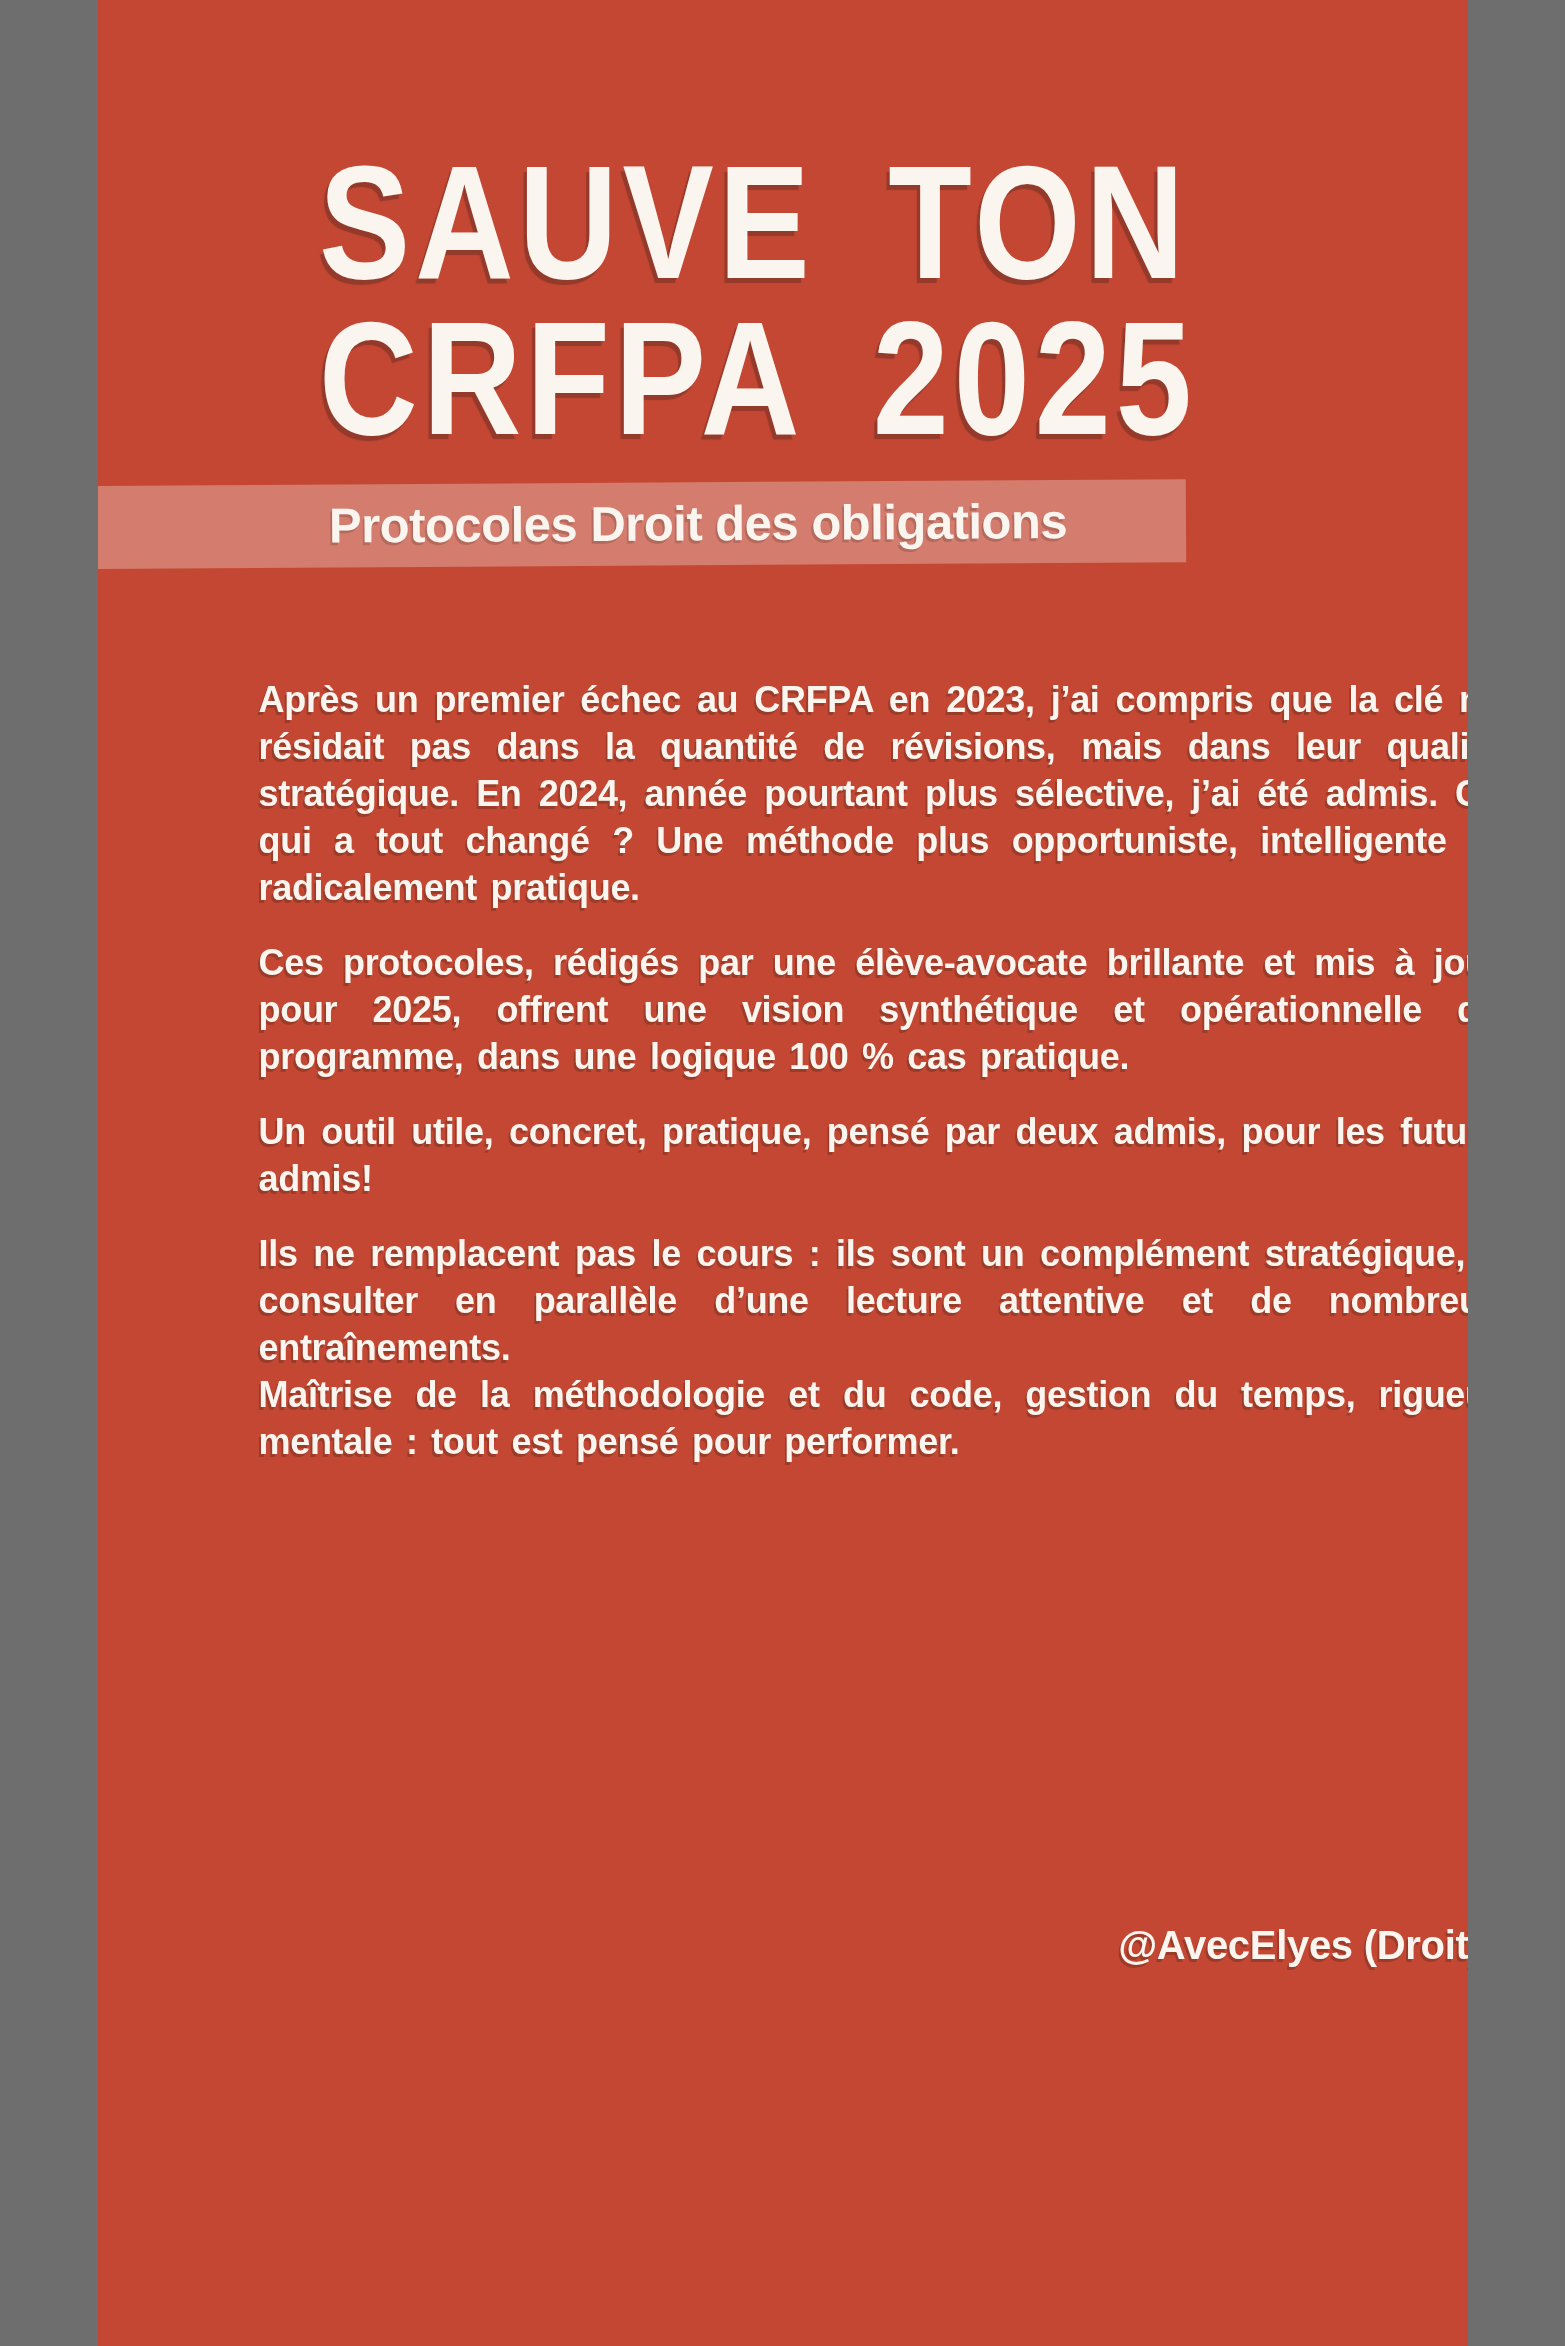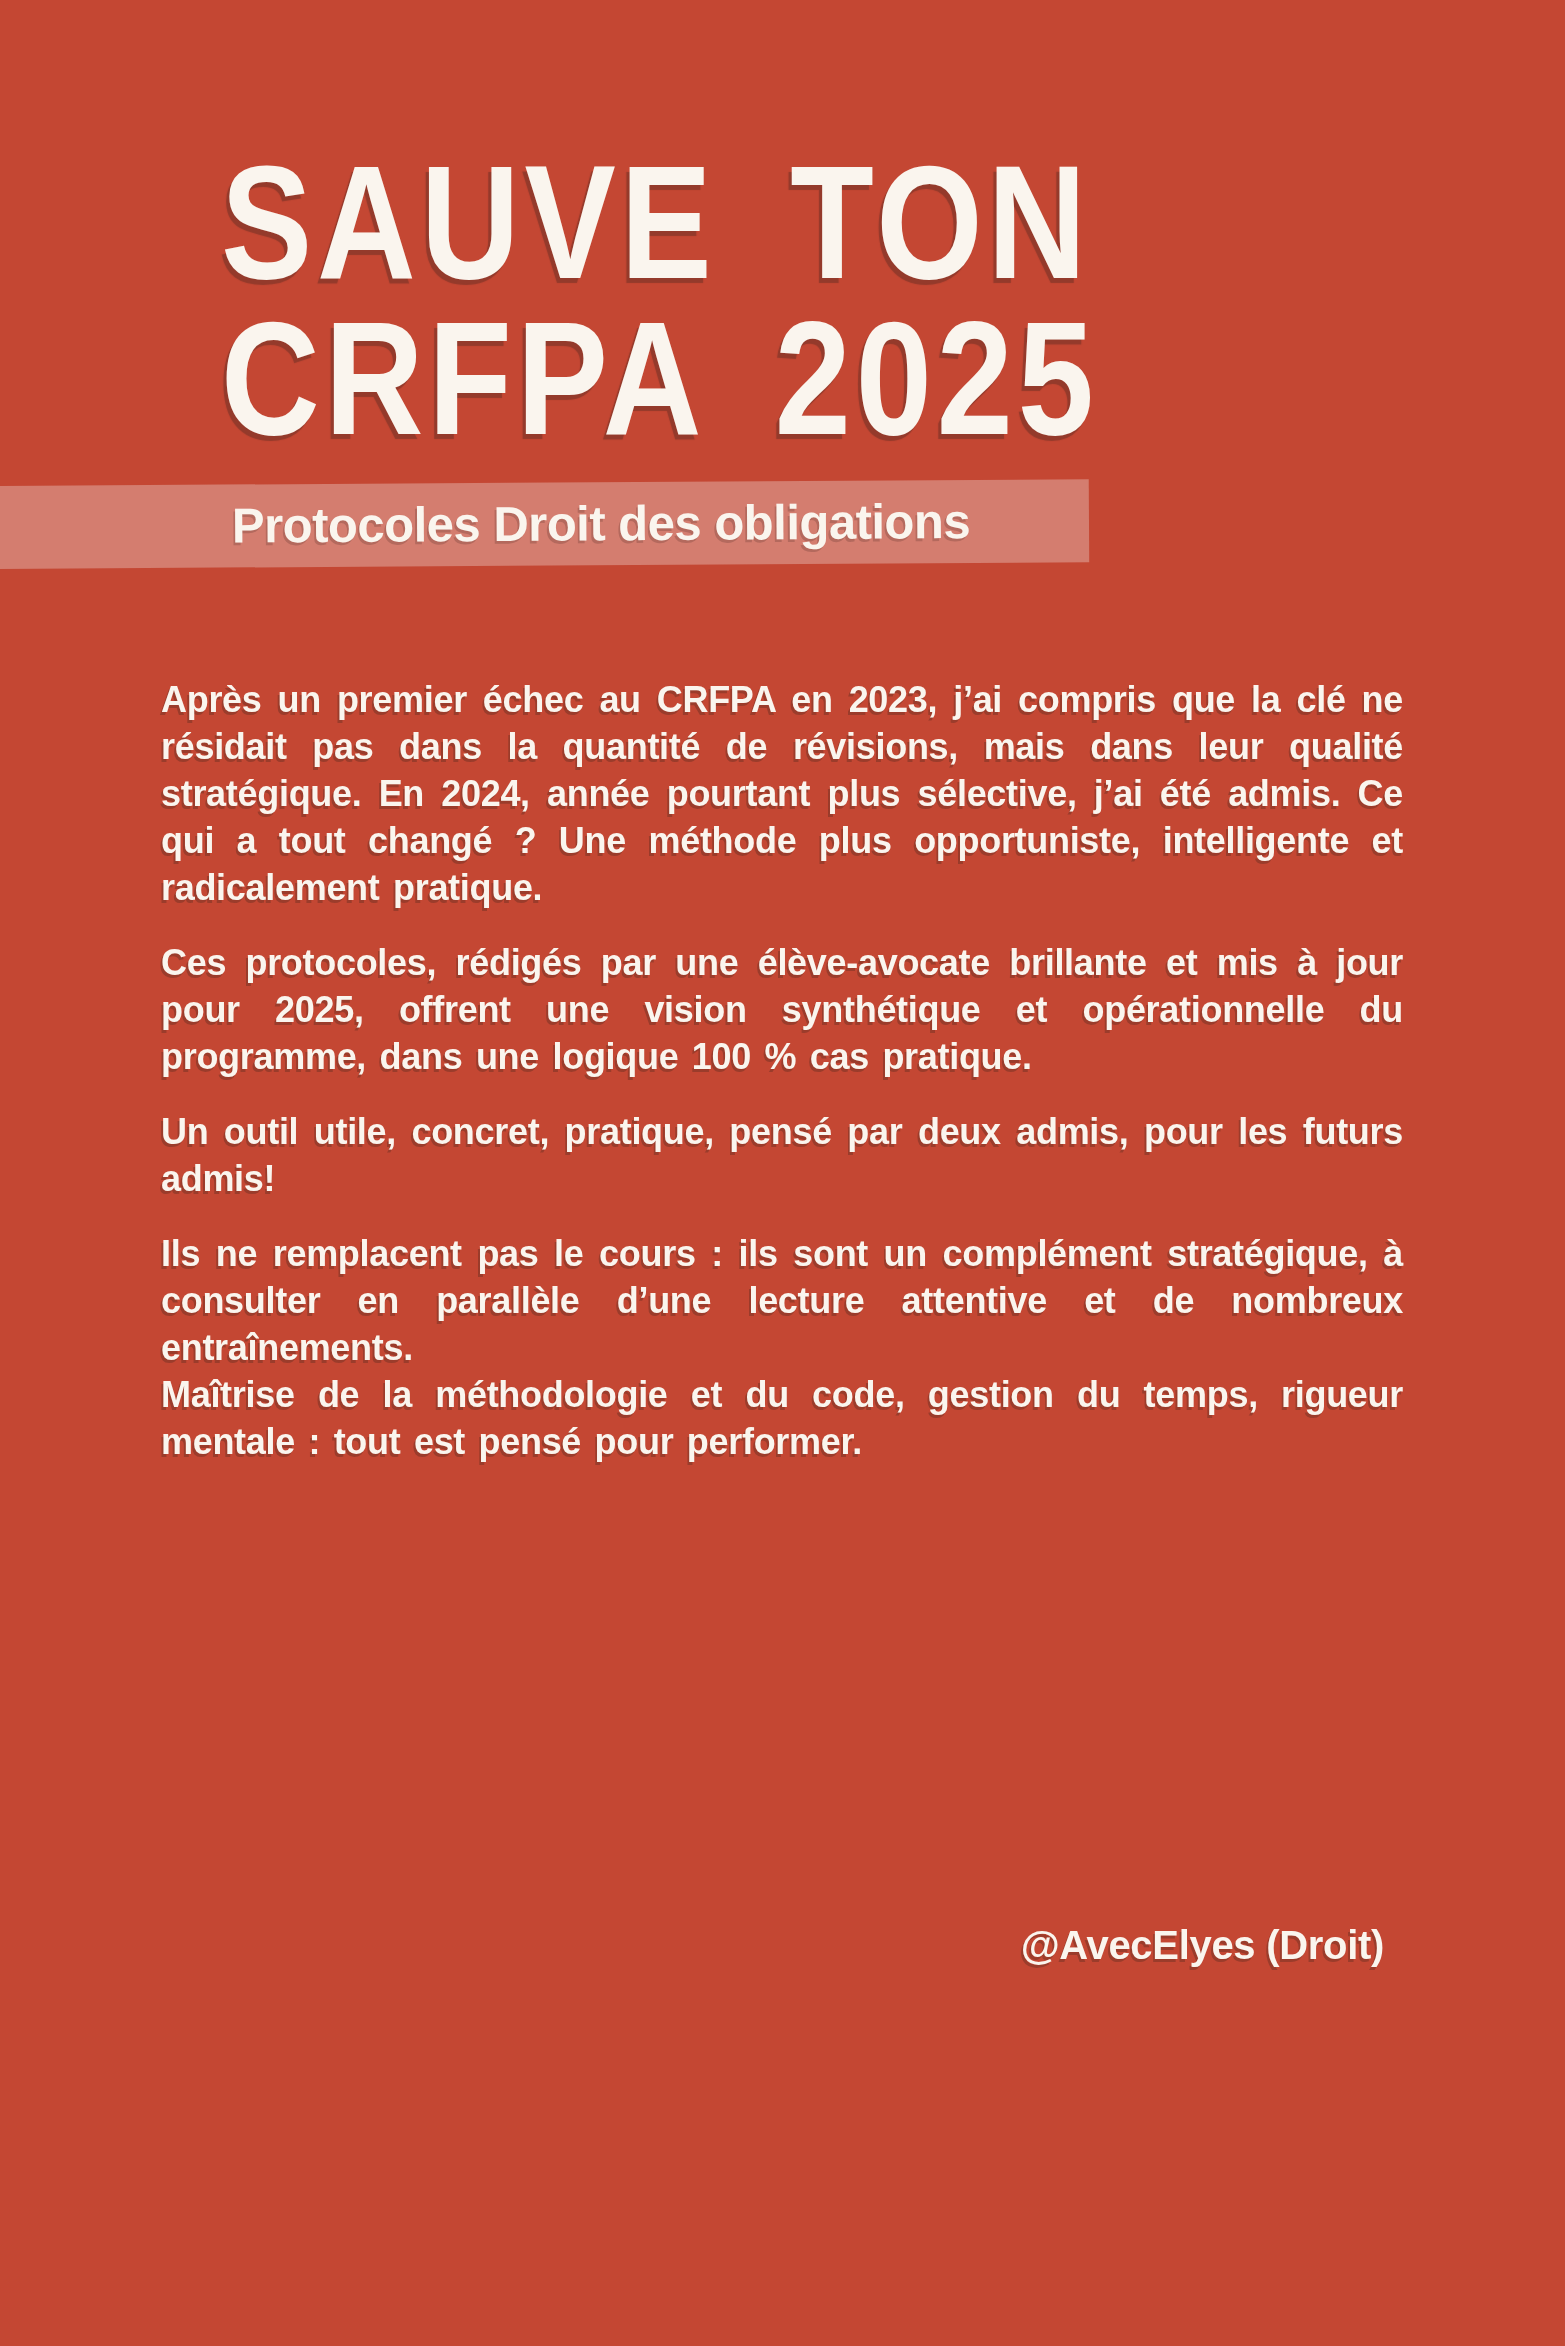--- a/index.html
+++ b/index.html
@@ -1,19 +1,19 @@
 <!DOCTYPE html>
 <html lang="fr" style="--background-color: #C44733; --banner-color: #D47D6F; --text-color: #FAF5EE;font-size:15px"><head>
 <meta charset="utf-8">
 <style>
   html, body { margin: 0; padding: 0; background: #6e6e6e; }
 
   .page {
     position: relative;
-    width: 1565px;
+    width: 1370px;
     height: 2347px;
     margin: 0 auto;
     overflow: hidden;
     background: var(--background-color, #C44733);
     font-family: "Liberation Sans", sans-serif;
     color: var(--text-color, #FAF5EE);
   }
 
   
   .title {

